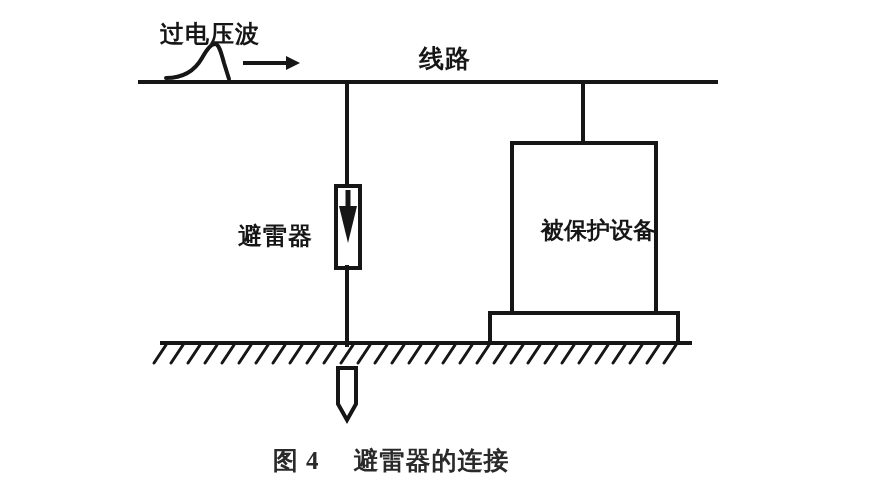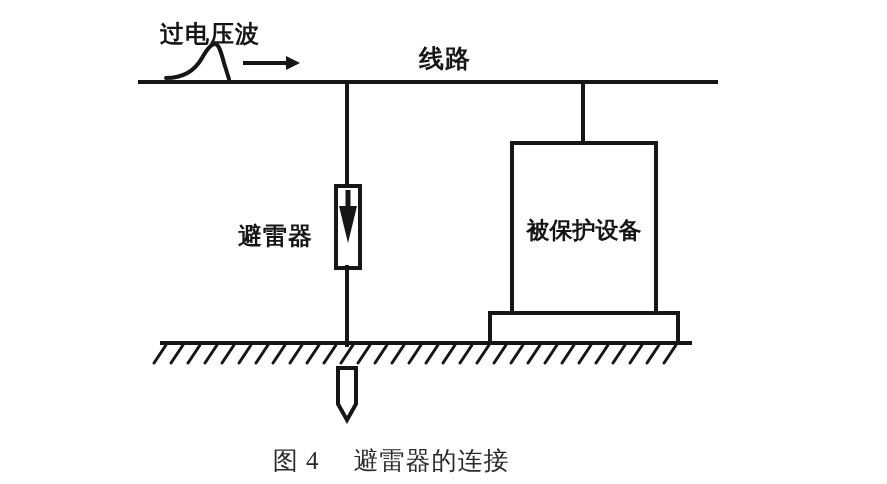--- a/index.html
+++ b/index.html
@@ -48,32 +48,32 @@
   #label-arrester {
     left: 238px;
     top: 208px;
     font-size: 24px;
     margin-top: 16px;
   }
   #label-equipment {
     left: 512px;
     top: 219px;
     width: 144px;
-    text-align: center;
+    text-align: right;
     font-size: 23px;
     letter-spacing: 0px;
   }
   #figure-caption {
     position: absolute;
     left: 0;
     top: 444px;
     width: 782px;
     text-align: center;
     font-size: 25px;
-    font-weight: 400;
+    font-weight: 700;
     color: #2a2a2a;
     letter-spacing: 1px;
     font-family: "Liberation Serif", "DejaVu Serif", serif;
   }
   .caption-gap {
     display: inline-block;
     width: 34px;
   }
 </style>
 </head>

